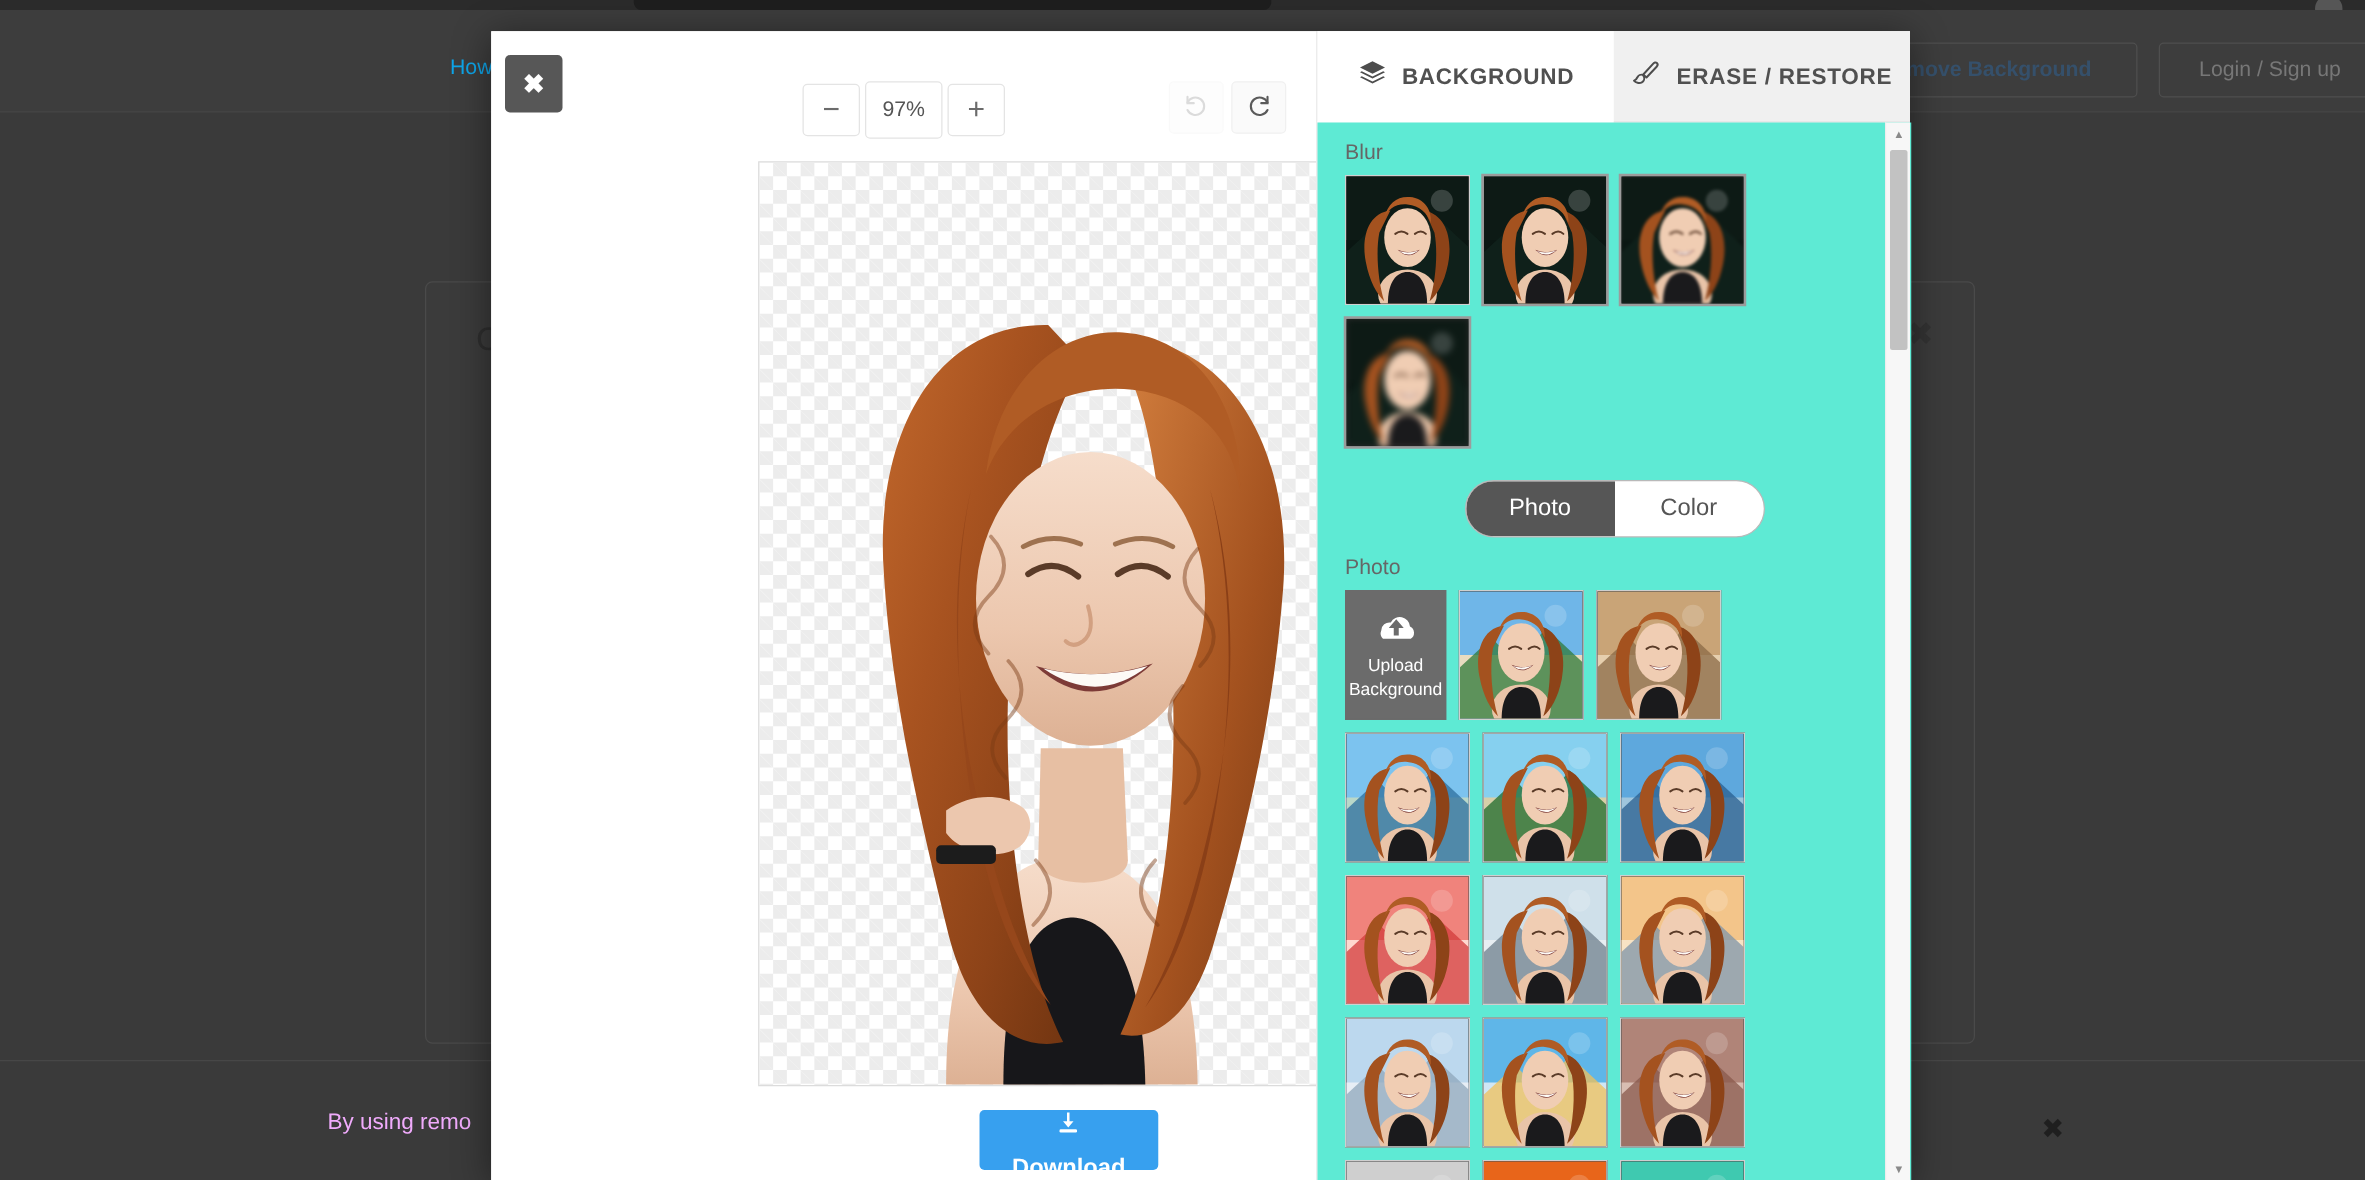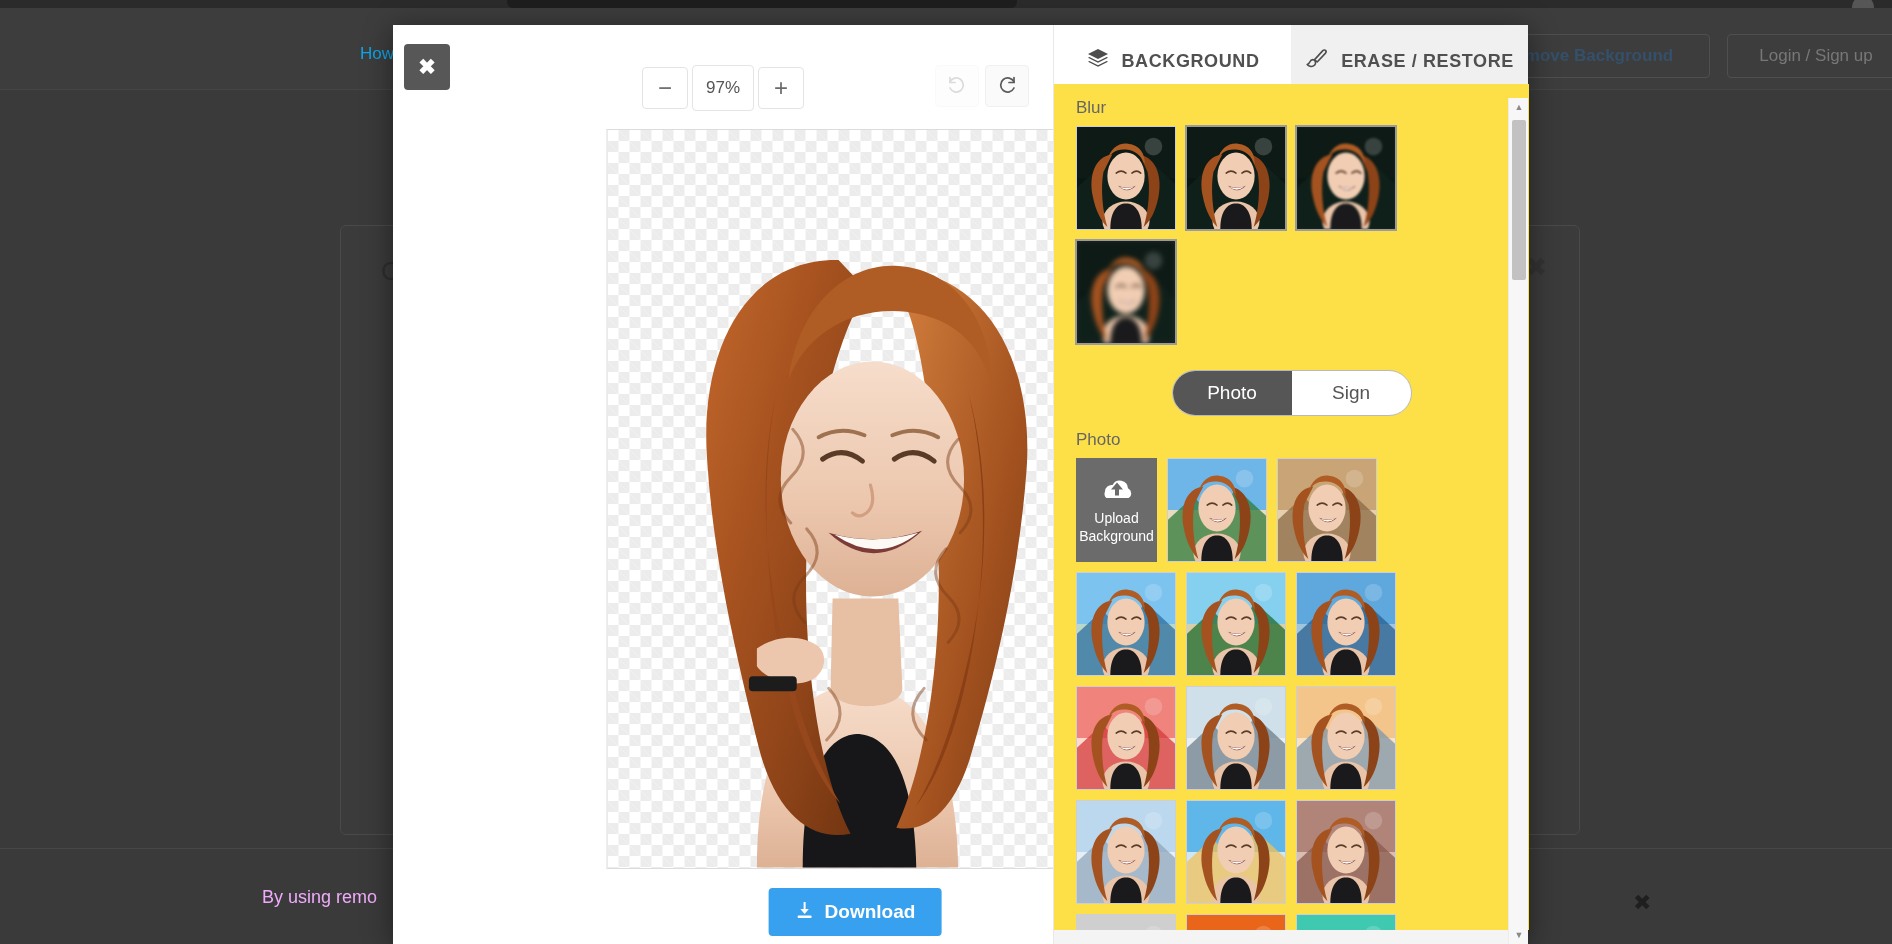--- a/index.html
+++ b/index.html
@@ -154,20 +154,21 @@
   .subject { position: absolute; left: 0; top: 0; width: 100%; height: 100%; }
 
   .download-btn {
     position: absolute; left: 462px; top: 863px;
     transform: translateX(-50%);
     height: 48px; padding: 0 26px;
     background: #37a0ef; border: none; border-radius: 4px;
     color: #fff; font-size: 19px; font-weight: 700;
     display: flex; align-items: center; gap: 10px;
     cursor: pointer;
+    flex-direction: column;
   }
 
   
   .panel-col {
     position: relative;
     width: 475px; height: 919px;
     background: #f4f4f4;
     border-left: 1px solid #e9e9e9;
   }
   .panel-tabs {
@@ -178,24 +179,24 @@
     display: flex; align-items: center; justify-content: center; gap: 12px;
     font-size: 18px; font-weight: 700; letter-spacing: .6px;
     color: #505050; cursor: pointer;
     border-bottom: 1px solid #e4e4e4;
   }
   .panel-tab.active {
     background: #ffffff; border-bottom-color: #ffffff;
   }
 
   .panel-body {
-    position: absolute; left: 0; top: 59px;
+    position: absolute; left: 0; top: 73px;
     width: 475px; height: 846px;
     overflow: hidden;
-    background: #fde047;
+    background: #5eead4;
   }
   .section-label {
     font-size: 17px; color: #666; margin: 14px 0 8px 22px;
   }
   .thumb-grid {
     display: flex; flex-wrap: wrap; gap: 10px;
     padding: 0 22px;
     width: 442px;
   }
   .thumb {
@@ -493,21 +494,21 @@
     <path d="M56 47 q5 -4 9 0" stroke="#5a3b28" stroke-width="1.6" fill="none" stroke-linecap="round"></path>
     <path d="M42 60 q9 9 18 0 q-9 4 -18 0 Z" fill="#7d3b37"></path>
     <path d="M43 61 q8 6 16 -0.5 q-8 3 -16 0.5 Z" fill="#fdfaf6"></path>
   </svg></div>
           </div>
         </div>
 
       <div class="toggle-wrap">
         <div class="seg-toggle">
           <div class="seg-opt active">Photo</div>
-          <div class="seg-opt">Sign</div>
+          <div class="seg-opt">Color</div>
         </div>
       </div>
 
       <div class="section-label">Photo</div>
       <div class="thumb-grid" id="photo-grid">
         <div class="upload-tile">
           <span>
             <svg width="38" height="28" viewBox="0 0 38 28" fill="#fff">
               <path d="M30 12.2 A8.2 8.2 0 0 0 14.6 9 A6.6 6.6 0 0 0 7 15.4 A6 6 0 0 0 8.4 22 h22.2 A5.6 5.6 0 0 0 30 12.2z"></path>
               <path d="M19 6.4 l6 7 h-4 v6 h-4 v-6 h-4z" fill="#6b6b6b"></path>

